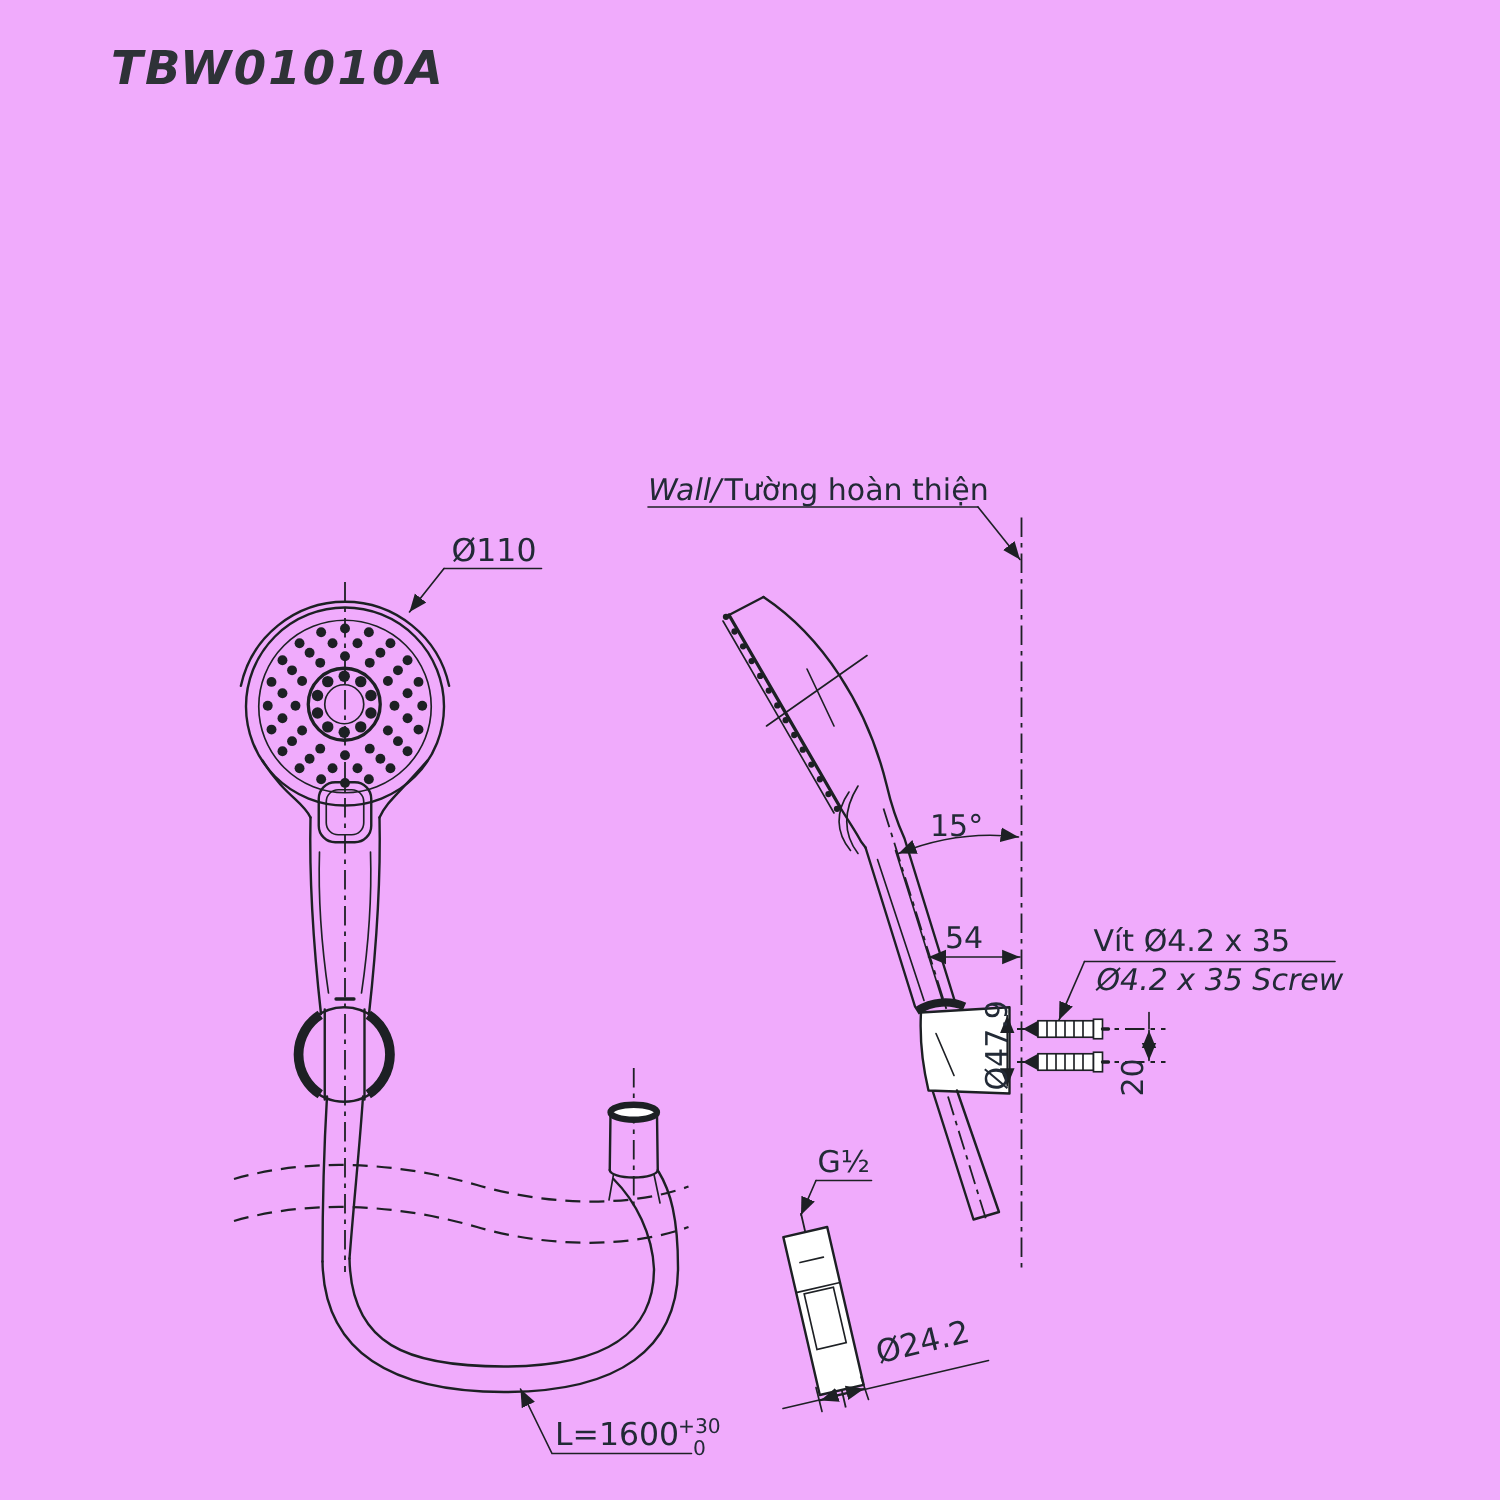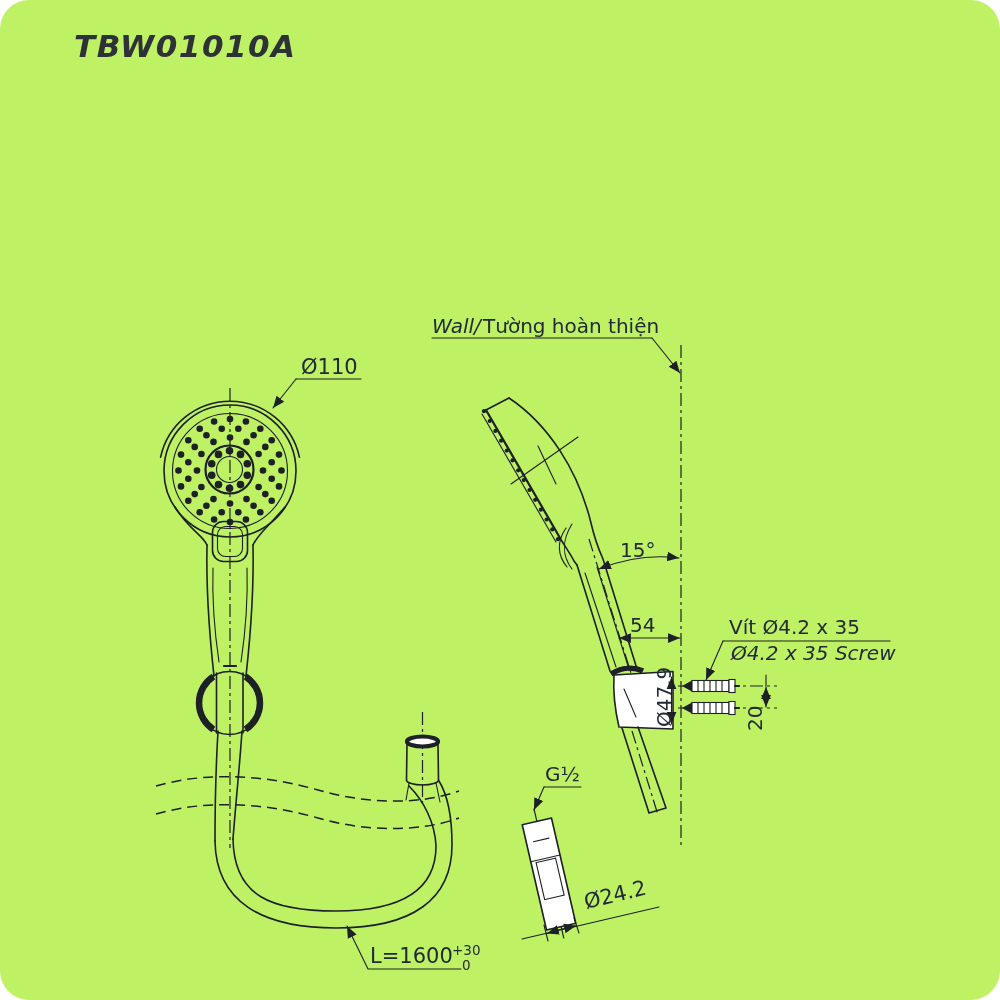--- a/index.html
+++ b/index.html
@@ -1,17 +1,17 @@
 <!DOCTYPE html>
 <html><head>
 <meta charset="utf-8">
 <style>
   html,body{margin:0;padding:0;background:#fff;}
   body{width:1000px;height:1000px;font-family:"DejaVu Sans",sans-serif;}
-  .page{position:relative;width:1000px;height:1000px;background:#bef264;overflow:hidden;border-radius:29px;}
+  .page{position:relative;width:1000px;height:1000px;background:#f0abfc;overflow:hidden;}
   .title{position:absolute;left:74px;top:28px;margin:0;font-size:31px;font-style:italic;
          font-weight:bold;color:#2e3237;letter-spacing:1.5px;}
   svg{position:absolute;left:0;top:0;}
   svg text{font-family:"DejaVu Sans",sans-serif;fill:#222a36;font-size:20px;}
   .t-it{font-style:italic;}
   .t-sm{font-size:13.5px;}
   .t-lg{font-size:21px;}
   .ln{stroke:#1d2024;fill:none;stroke-width:1.6;stroke-linecap:round;stroke-linejoin:round;}
   .ln-thin{stroke:#1d2024;fill:none;stroke-width:1.1;stroke-linecap:round;}
   .ln-thick{stroke:#1d2024;fill:none;stroke-width:2.2;stroke-linecap:round;}

